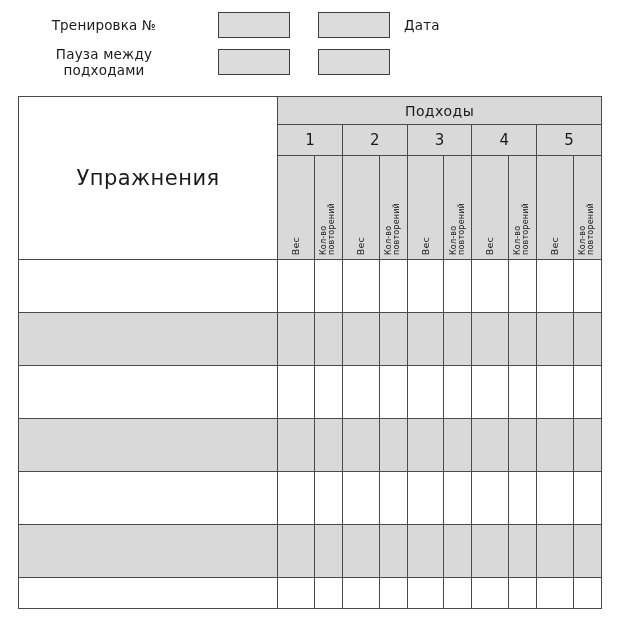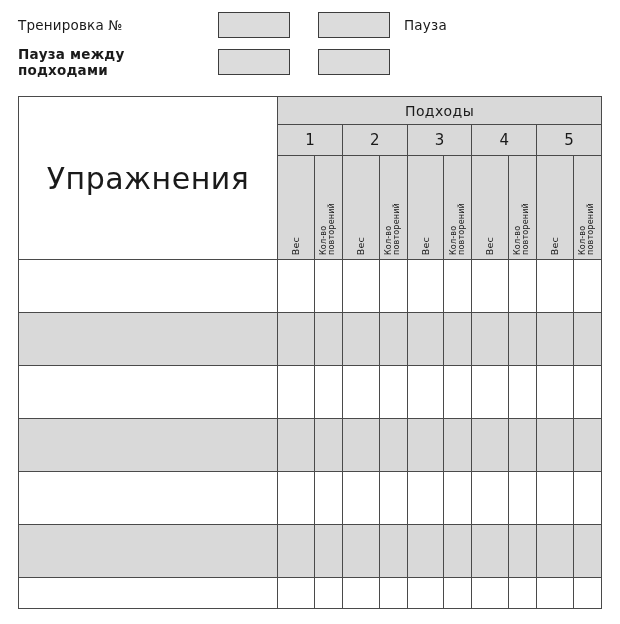--- a/index.html
+++ b/index.html
@@ -31,25 +31,25 @@
   }
   .form-row {
     position: absolute;
     left: 18px;
     width: 584px;
     height: 30px;
     display: flex;
     align-items: center;
   }
   .form-row.row1 { top: 10px; }
-  .form-row.row2 { top: 47px; font-weight: bold; }
+  .form-row.row2 { top: 47px; }
 
   .lbl-left {
     width: 200px;
-    text-align: left;
+    text-align: center;
     font-size: 13.5px;
     letter-spacing: 0.2px;
     padding-right: 28px;
     box-sizing: border-box;
     color: #1a1a1a;
   }
   .box {
     width: 72px;
     height: 26px;
     background: #dcdcdc;
@@ -82,21 +82,21 @@
     padding: 0;
     font-weight: normal;
     background: #ffffff;
   }
 
   .ex-head {
     width: 232px;
     height: 58px;
     text-align: center;
     vertical-align: middle;
-    font-size: 30px;
+    font-size: 21px;
     letter-spacing: 0.5px;
     color: #1a1a1a;
   }
   .ex-head-cell {
     vertical-align: middle;
   }
 
   .grp-head {
     background: #d9d9d9 !important;
     height: 27px;
@@ -153,21 +153,21 @@
 
 <div class="page">
 
   <div class="header">
 
     <div class="form-row row1">
       <div class="lbl-left">Тренировка №</div>
       <div class="box"></div>
       <div class="gap"></div>
       <div class="box"></div>
-      <div class="lbl-right">Пауза</div>
+      <div class="lbl-right">Дата</div>
     </div>
 
     <div class="form-row row2">
       <div class="lbl-left">Пауза между подходами</div>
       <div class="box"></div>
       <div class="gap"></div>
       <div class="box"></div>
     </div>
 
   </div>

